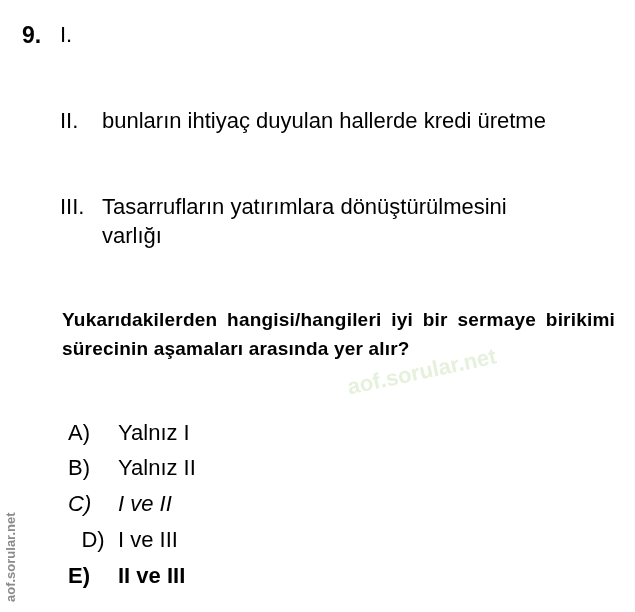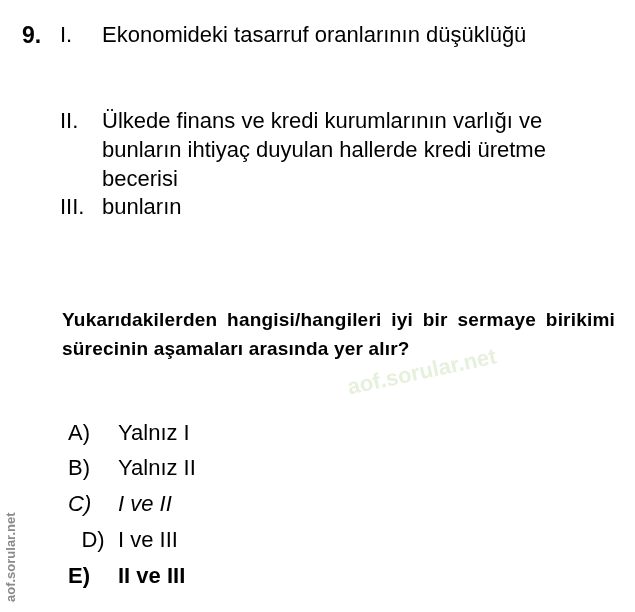--- a/index.html
+++ b/index.html
@@ -19,37 +19,35 @@
                transform: rotate(-90deg); transform-origin: left top; white-space: nowrap; }
   </style>
 </head>
 <body>
 
 <div class="qnum">9.</div>
 
 <div class="stmt" style="top:20px;">
   <span class="roman">I.</span>
   <div class="stmt-text">
-    <div>Ekonomideki tasarruf oranlarının düşüklüğü</div>
   </div>
 </div>
 
 <div class="stmt" style="top:106px;">
   <span class="roman">II.</span>
   <div class="stmt-text">
-    <div>Ülkede finans ve kredi kurumlarının varlığı ve</div>
     <div>bunların ihtiyaç duyulan hallerde kredi üretme</div>
-    <div>becerisi</div>
   </div>
 </div>
 
 <div class="stmt" style="top:192px;">
   <span class="roman">III.</span>
   <div class="stmt-text">
-    <div>bunların</div>
+    <div>Tasarrufların yatırımlara dönüştürülmesini</div>
+    <div>varlığı</div>
   </div>
 </div>
 
 <div class="stem">Yukarıdakilerden hangisi/hangileri iyi bir sermaye birikimi sürecinin aşamaları arasında yer alır?</div>
 
 <div class="opt" style="top:420px;">
   <span class="opt-letter">A)</span><span>Yalnız I</span>
 </div>
 <div class="opt" style="top:455px;">
   <span class="opt-letter">B)</span><span>Yalnız II</span>

